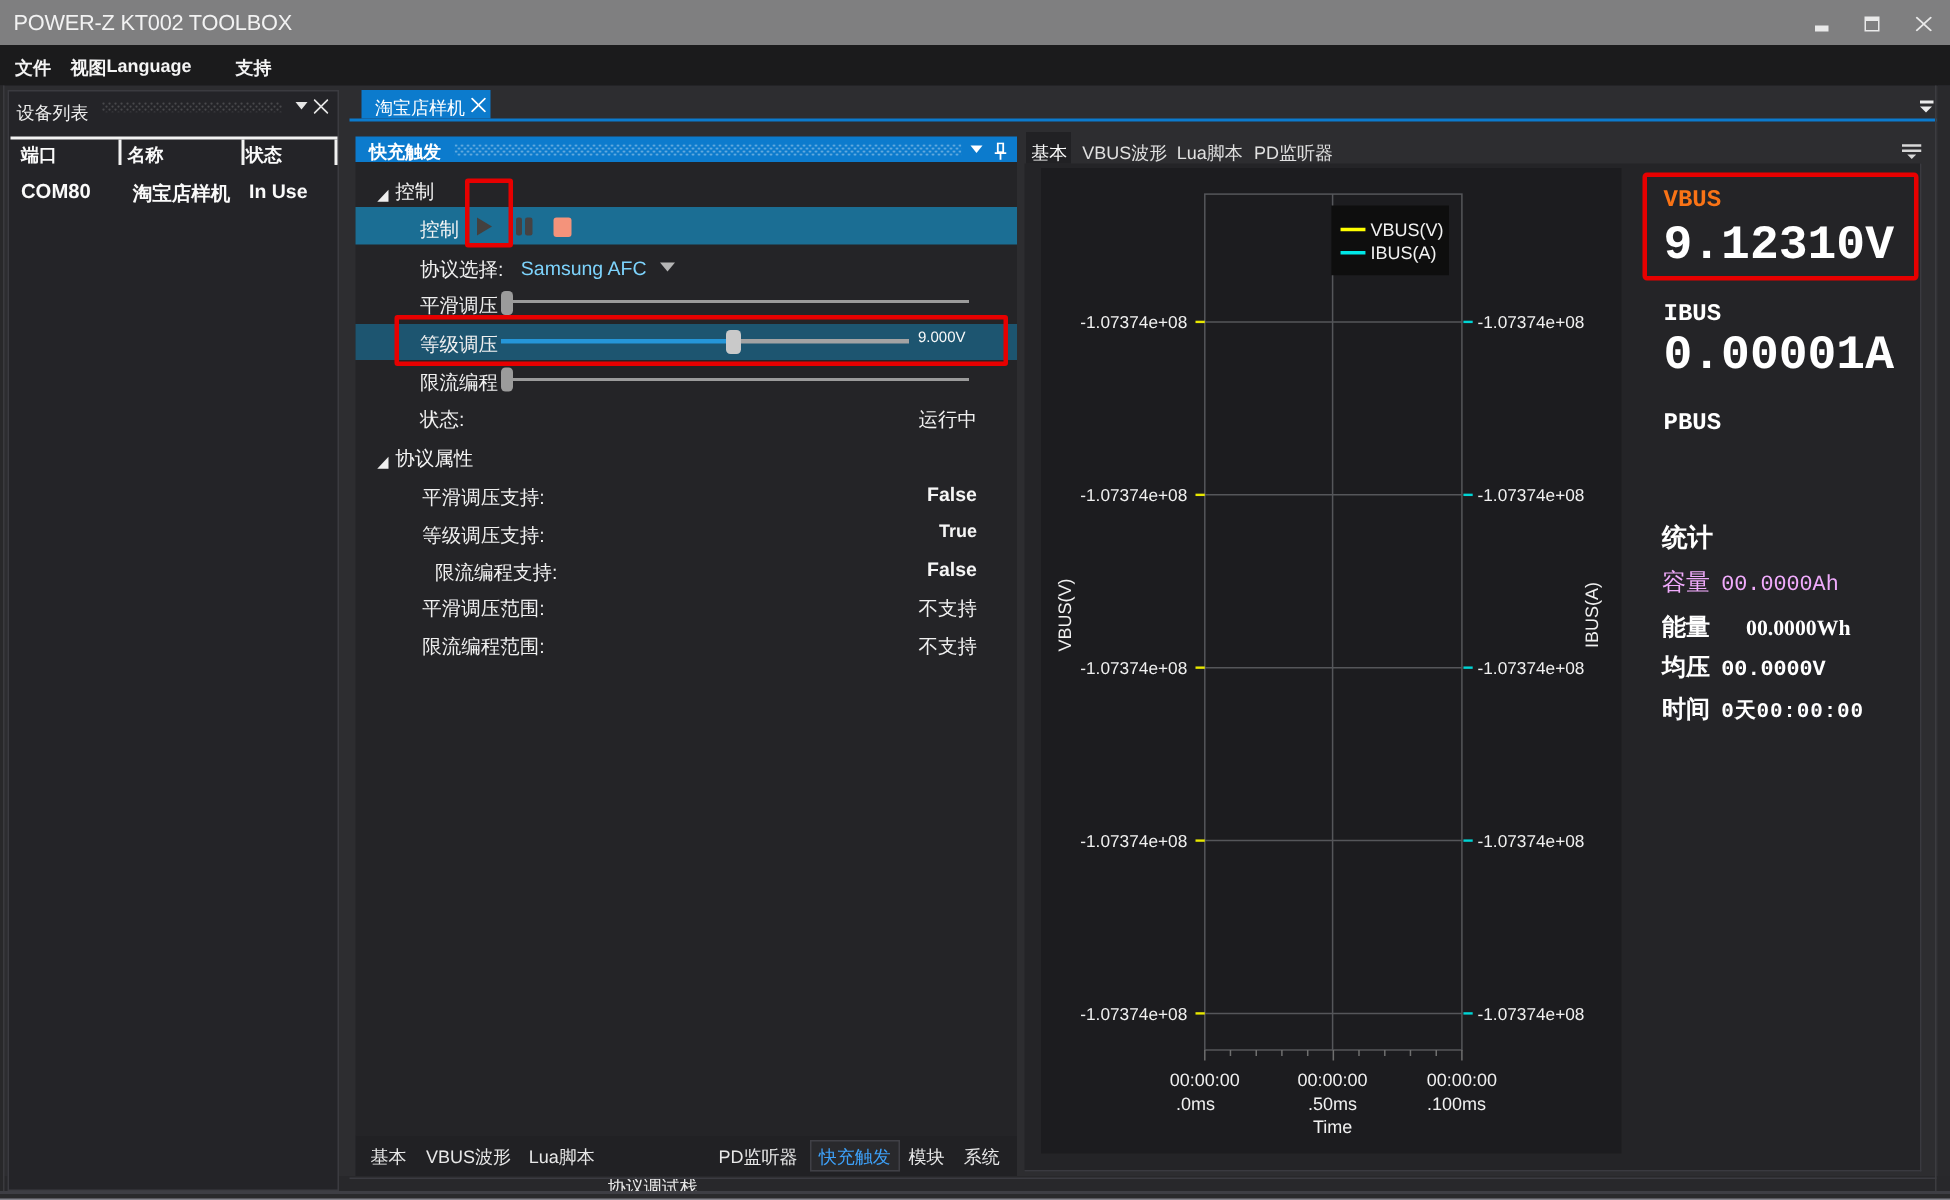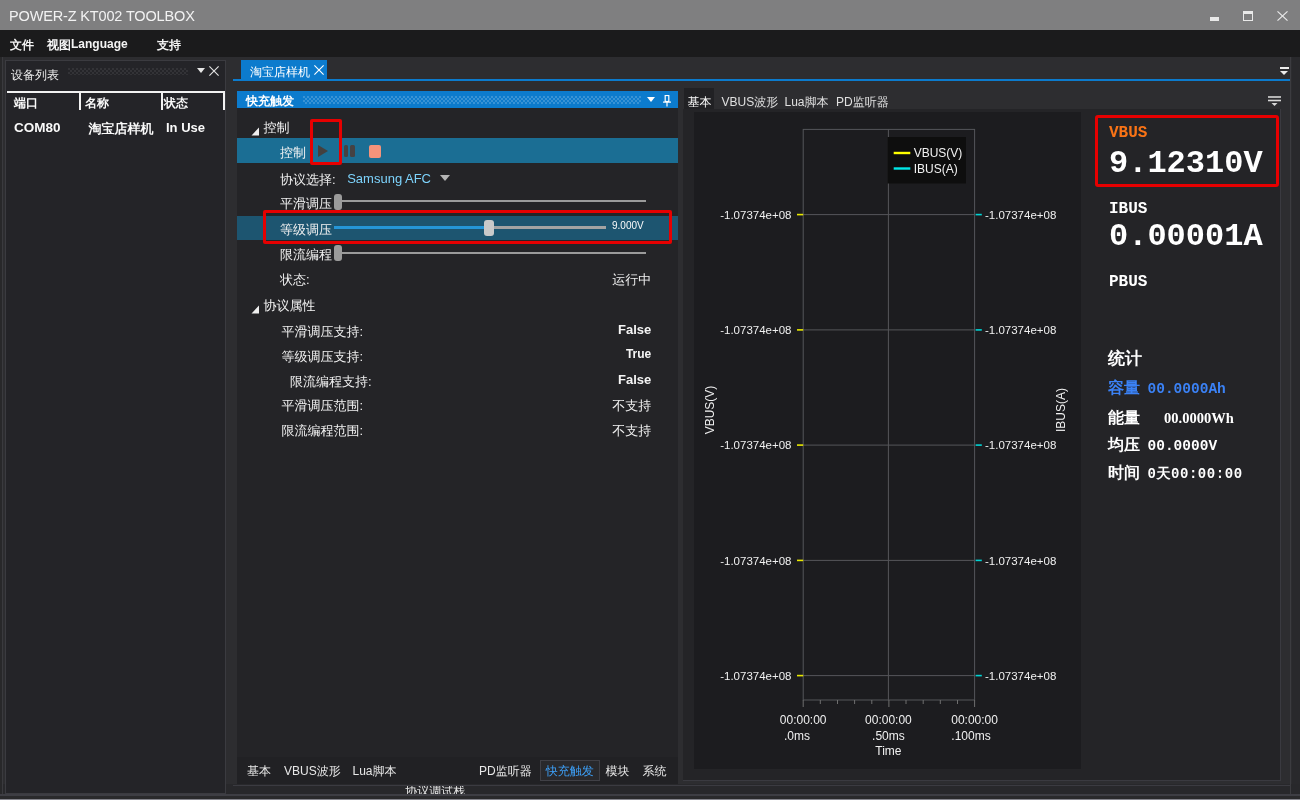--- a/index.html
+++ b/index.html
@@ -235,21 +235,21 @@
   <text x="194.4" y="643" text-anchor="middle" fill="#f0f0f0">Time</text>
  </svg>
 
  <div class="abs" style="left:426px;top:33px;font-family:'Liberation Mono',monospace;font-weight:bold;font-size:16px;color:#f97316;">VBUS</div>
  <div class="abs" style="left:426px;top:54px;font-family:'Liberation Mono',monospace;font-weight:bold;font-size:32px;color:#fff;">9.12310V</div>
  <div class="abs redbox" style="left:412px;top:24px;width:184px;height:72px;border-radius:3px;"></div>
  <div class="abs" style="left:426px;top:108.5px;font-family:'Liberation Mono',monospace;font-weight:bold;font-size:16px;color:#fff;">IBUS</div>
  <div class="abs" style="left:426px;top:127px;font-family:'Liberation Mono',monospace;font-weight:bold;font-size:32px;color:#fff;">0.00001A</div>
  <div class="abs" style="left:426px;top:181.5px;font-family:'Liberation Mono',monospace;font-weight:bold;font-size:16px;color:#fff;">PBUS</div>
  <div class="abs" style="left:425px;top:256px;font-size:17px;font-weight:bold;color:#fff;">统计</div>
- <div class="abs" style="left:425px;top:286.5px;font-size:16px;font-weight:bold;color:#3b82f6;">容量<span style="font-family:'Liberation Mono',monospace;font-size:14.5px;margin-left:7.5px;">00.0000Ah</span></div>
+ <div class="abs" style="left:425px;top:286.5px;font-size:16px;font-weight:normal;color:#f0abfc;">容量<span style="font-family:'Liberation Mono',monospace;font-size:14.5px;margin-left:7.5px;">00.0000Ah</span></div>
  <div class="abs" style="left:425px;top:316.5px;font-size:16px;font-weight:bold;color:#fff;">能量<span style="font-family:Liberation Serif, serif;font-size:14.5px;margin-left:24px;">00.0000Wh</span></div>
  <div class="abs" style="left:425px;top:343.5px;font-size:16px;font-weight:bold;color:#fff;">均压<span style="font-family:'Liberation Mono',monospace;font-size:14.5px;margin-left:7.5px;">00.0000V</span></div>
  <div class="abs" style="left:425px;top:372px;font-size:16px;font-weight:bold;color:#fff;">时间<span style="font-family:'Liberation Mono',monospace;font-size:14px;margin-left:7.5px;letter-spacing:0.55px;">0天00:00:00</span></div>
 </div>
 
 <div class="abs" style="left:233px;top:784.8px;width:1057.5px;height:1.4px;background:#3b3b41;"></div>
 
 <div class="abs" style="left:1.5px;top:57px;width:1px;height:738px;background:#3a3a3e;"></div>
 <div class="abs" style="left:1290.3px;top:57px;width:1.2px;height:738px;background:#3c3c40;"></div>
 

